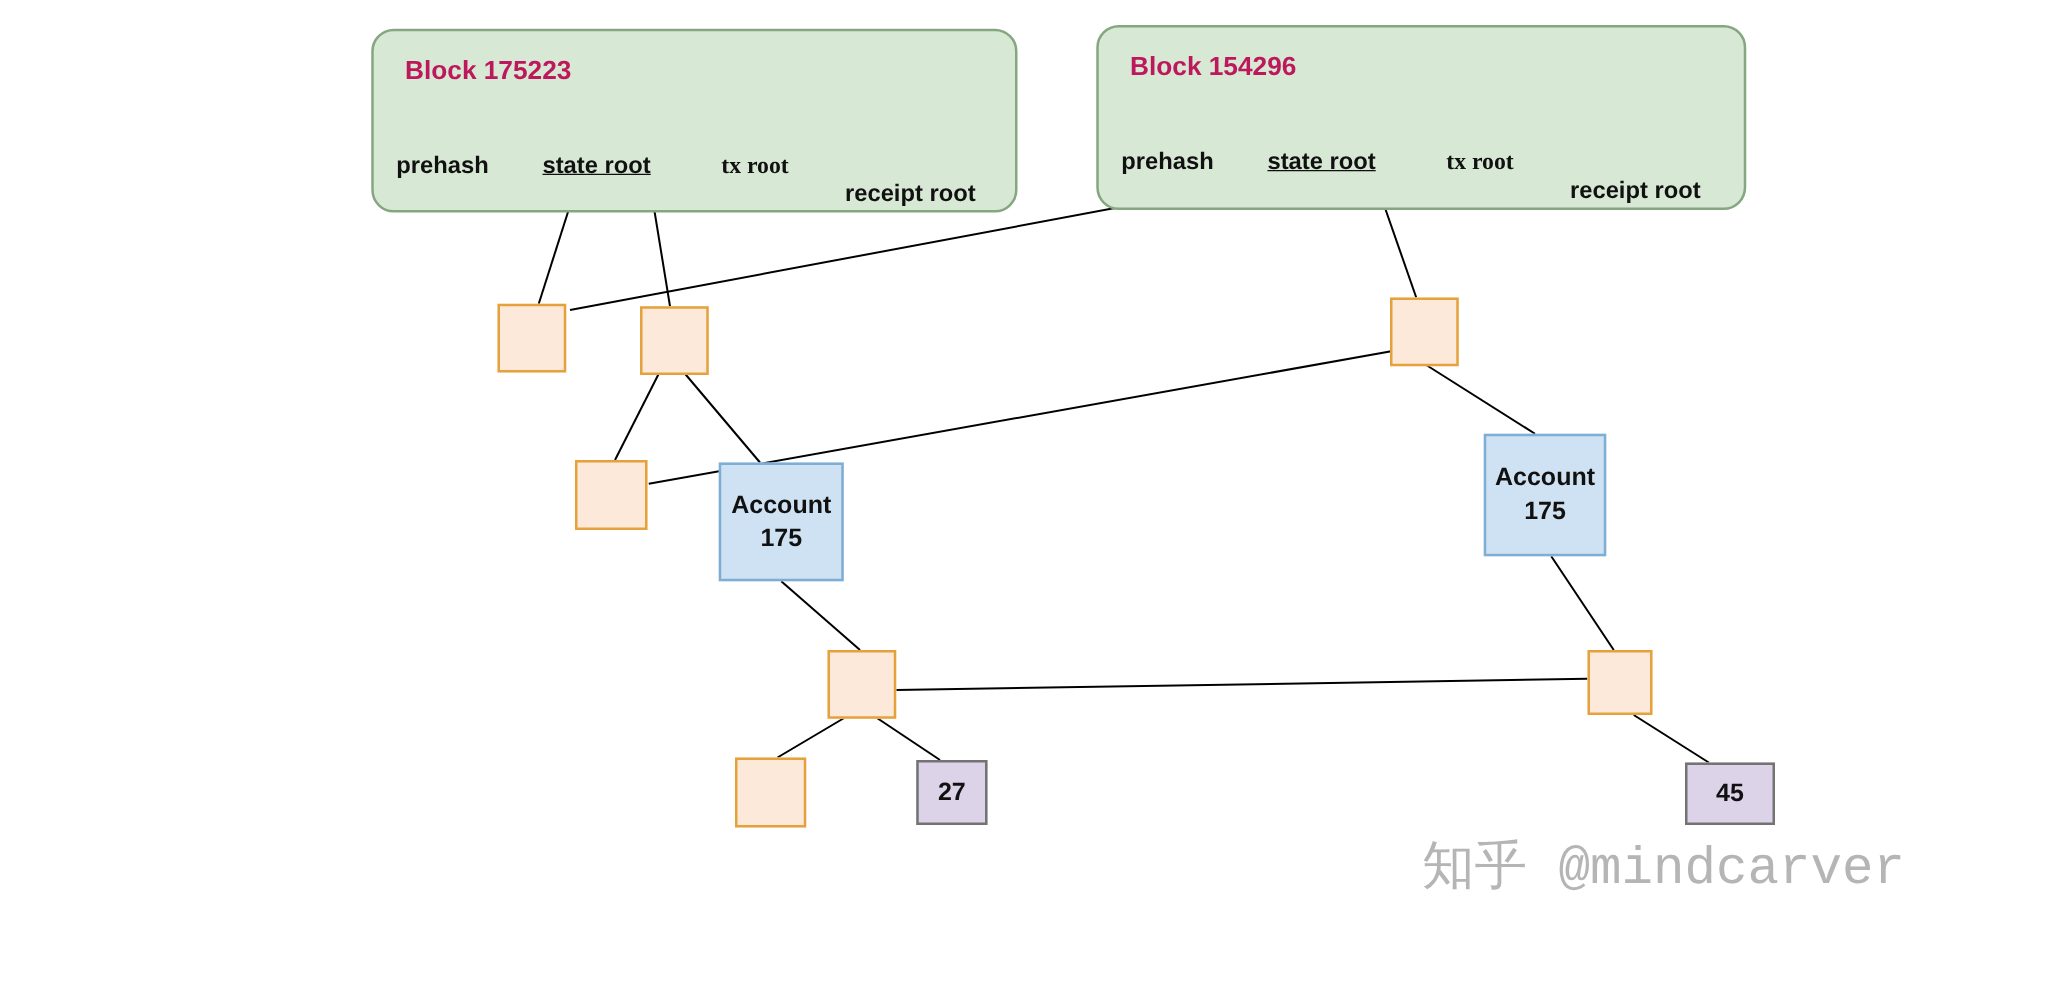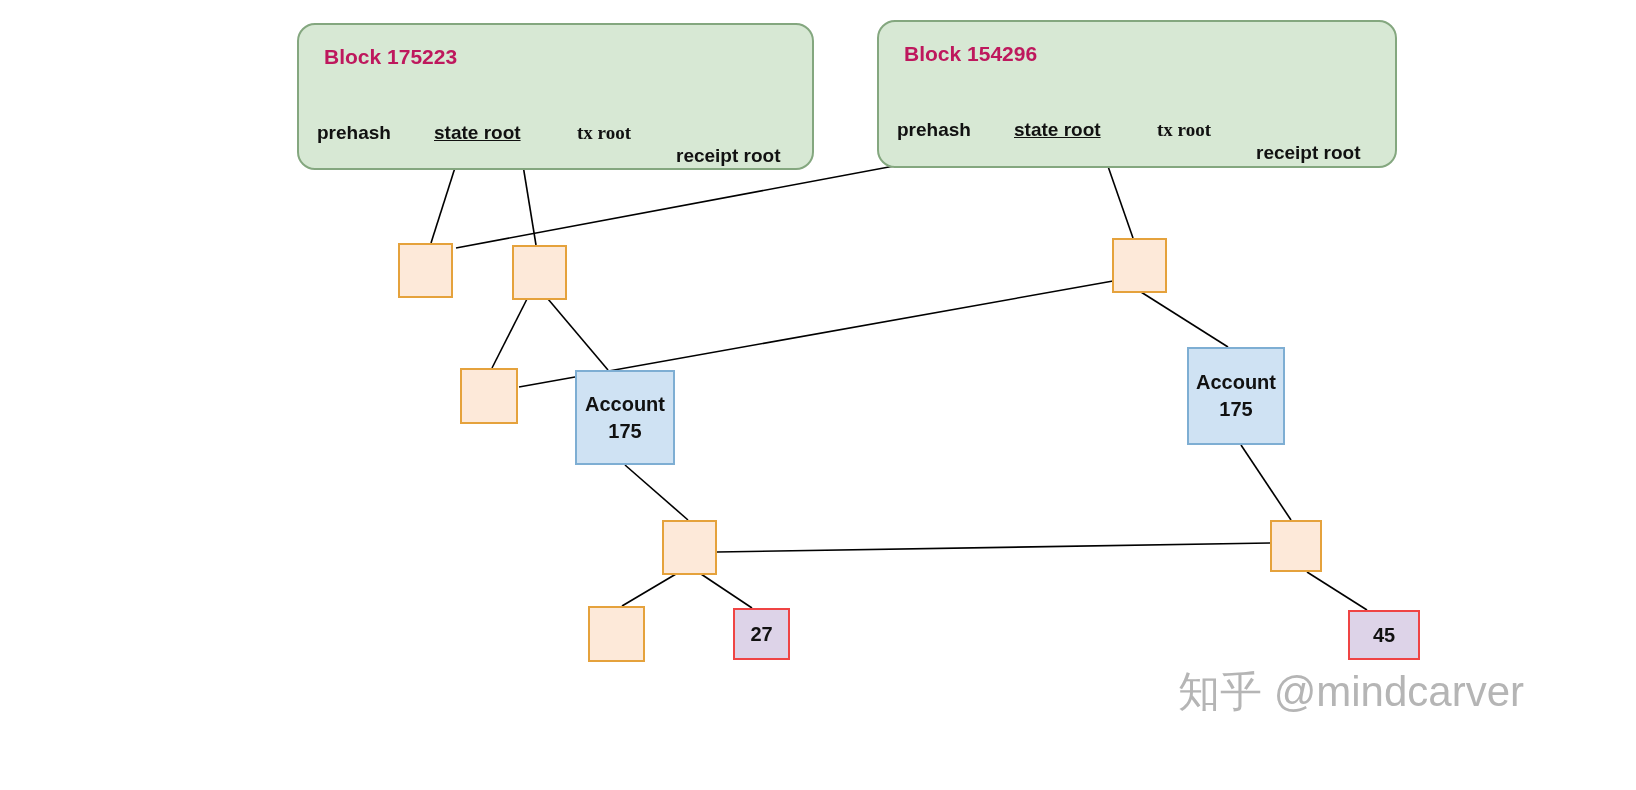--- a/index.html
+++ b/index.html
@@ -88,37 +88,37 @@
     white-space:pre-line;
     line-height:1.35;
   }
   .account-1{left:575px;top:370px;width:100px;height:95px;}
   .account-2{left:1187px;top:347px;width:98px;height:98px;}
 
   
   .value-node{
     position:absolute;
     background:#ddd3e8;
-    border:2px solid #ef4444;
+    border:2px solid #737373;
     box-sizing:border-box;
     display:flex;
     align-items:center;
     justify-content:center;
     font-size:20px;
     font-weight:bold;
     color:#111;
   }
   .value-27{left:733px;top:608px;width:57px;height:52px;}
   .value-45{left:1348px;top:610px;width:72px;height:50px;}
 
   .watermark{
     position:absolute;
     top:664px;
     right:112px;
-    font-family:Liberation Sans, sans-serif;
+    font-family:Liberation Mono, monospace;
     font-size:42px;
     color:#b5b5b5;
     white-space:nowrap;
   }
 </style>
 </head>
 <body>
 
 <div class="canvas">
 

